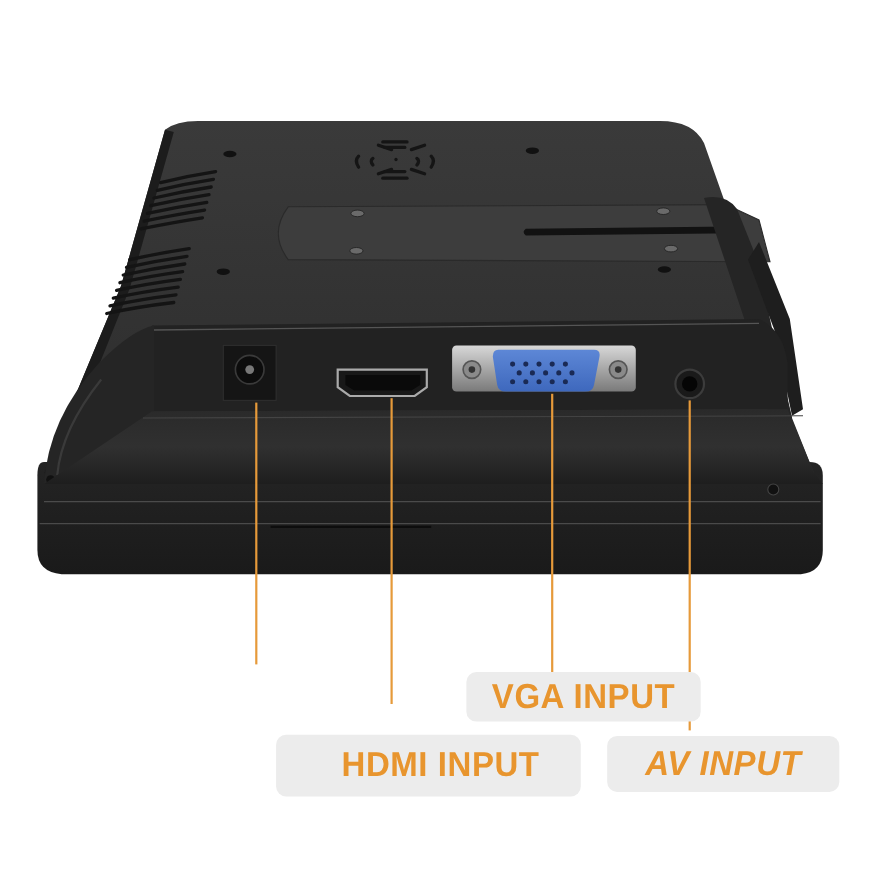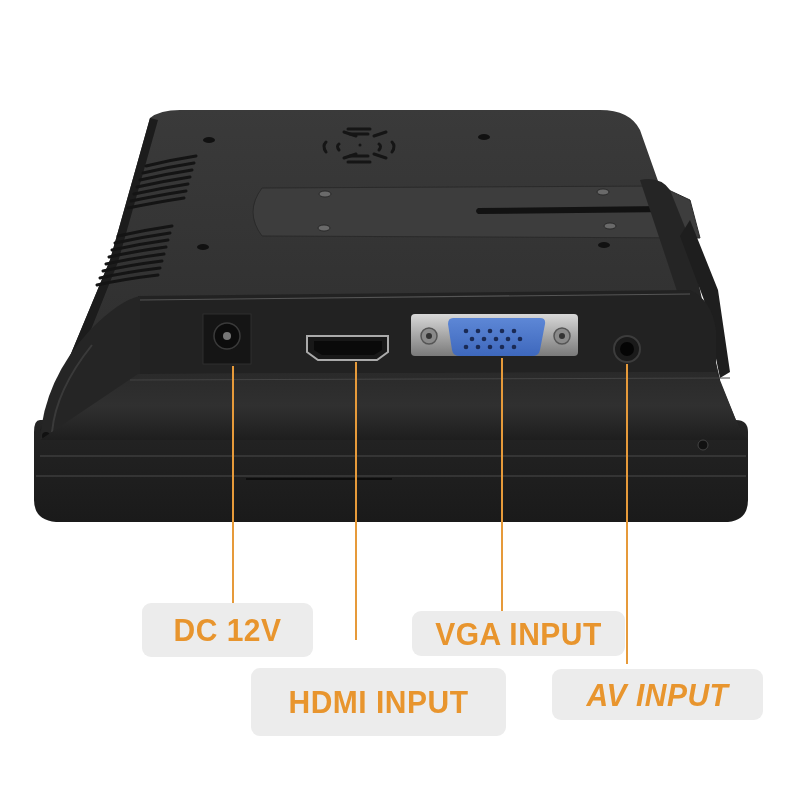--- a/index.html
+++ b/index.html
@@ -155,25 +155,22 @@
       <circle cx="627" cy="349" r="13" fill="#1a1a1a" stroke="#3c3c3c" stroke-width="2"></circle>
       <circle cx="627" cy="349" r="7" fill="#050505"></circle>
     </g>
   </svg>
 
   <div class="leader" style="left:232px;top:366px;height:238px;"></div>
   <div class="leader" style="left:355px;top:362px;height:278px;"></div>
   <div class="leader" style="left:501px;top:358px;height:254px;"></div>
   <div class="leader" style="left:626px;top:364px;height:300px;"></div>
 
-  <div class="label-box" style="left:142px;top:603px;width:171px;height:54px;">
-    <span class="label-text">DC 12V</span>
-  </div>
-  <div class="label-box" style="left:251px;top:668px;width:255px;height:68px;">
+  <div class="label-box" style="left:251px;top:668px;width:255px;height:56px;padding-left:22px;">
     <span class="label-text">HDMI INPUT</span>
   </div>
-  <div class="label-box" style="left:412px;top:611px;width:213px;height:45px;">
+  <div class="label-box" style="left:424px;top:611px;width:213px;height:45px;">
     <span class="label-text">VGA INPUT</span>
   </div>
   <div class="label-box" style="left:552px;top:669px;width:211px;height:51px;font-style:italic;">
     <span class="label-text">AV INPUT</span>
   </div>
 </div>
 
 </body></html>

